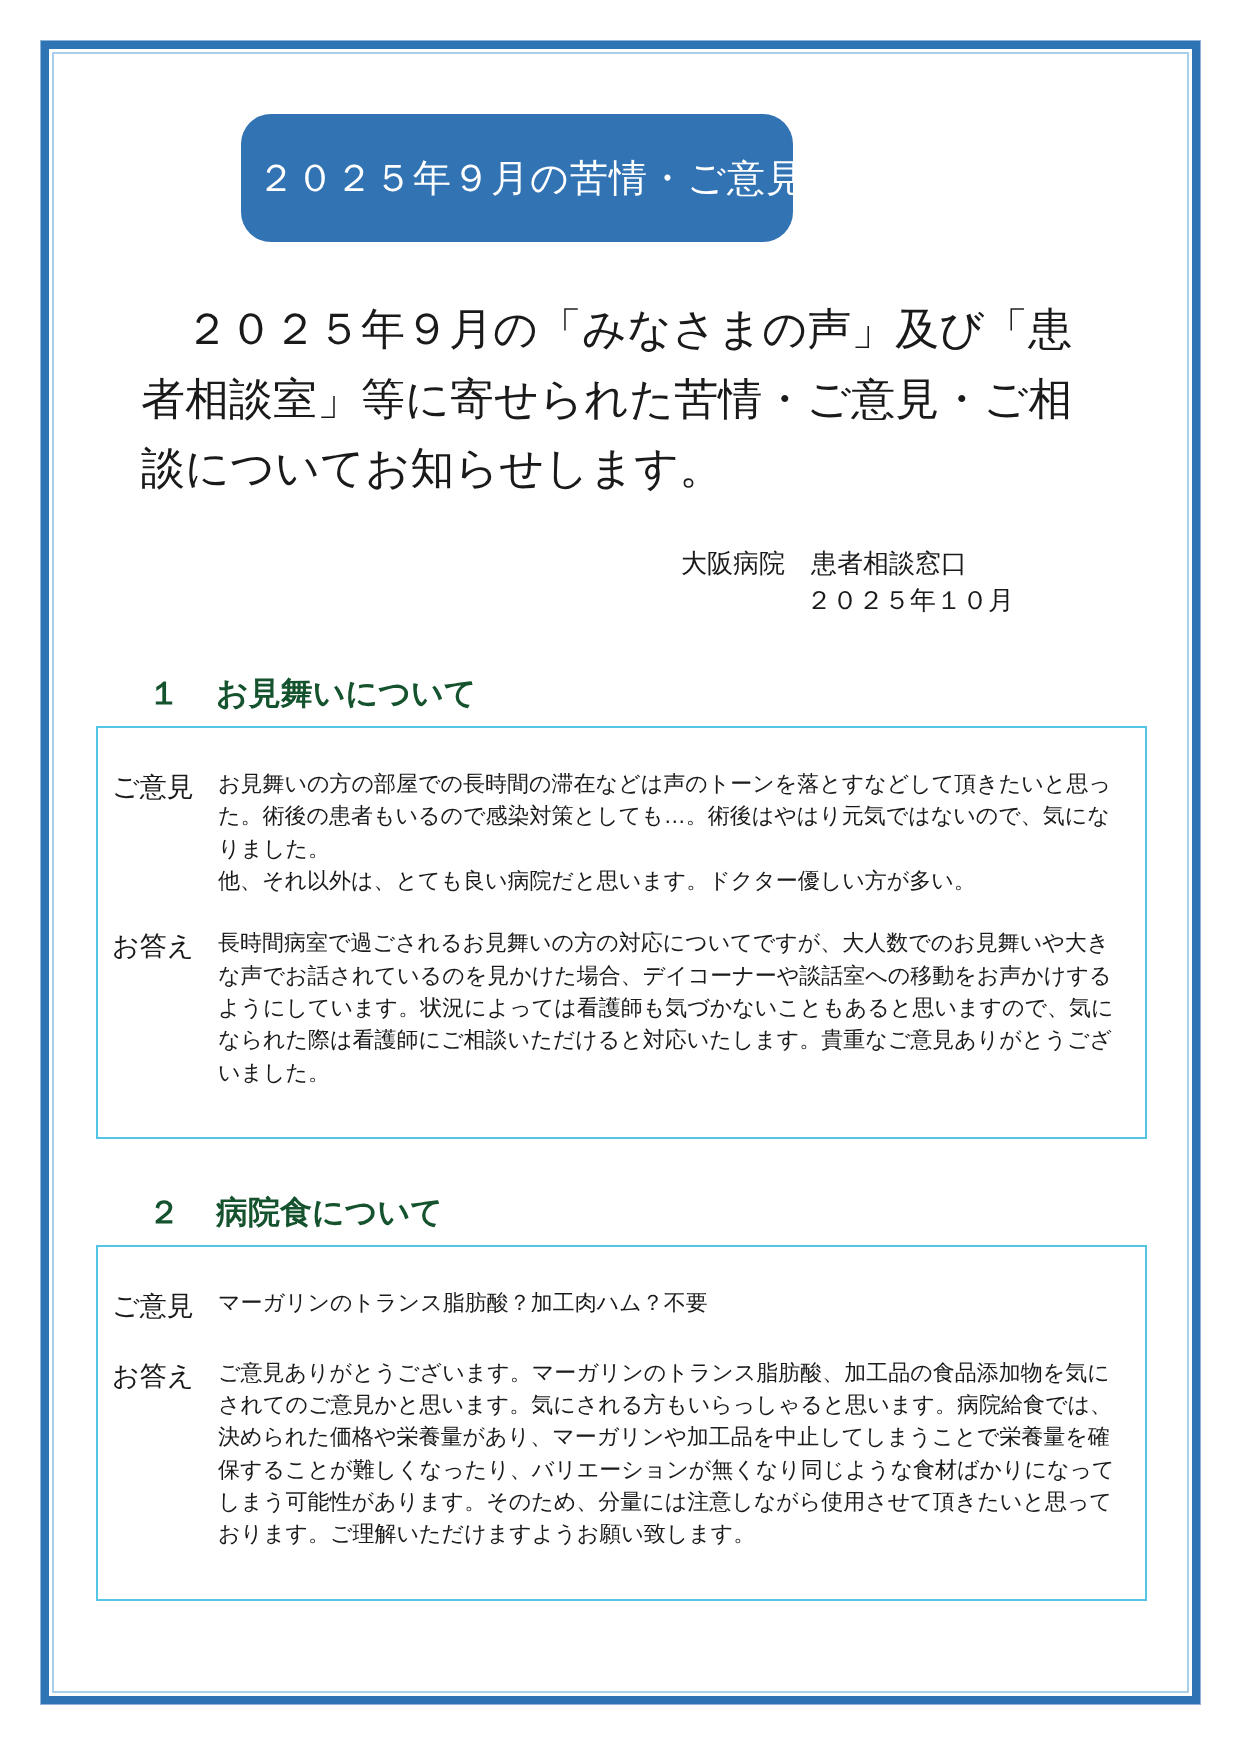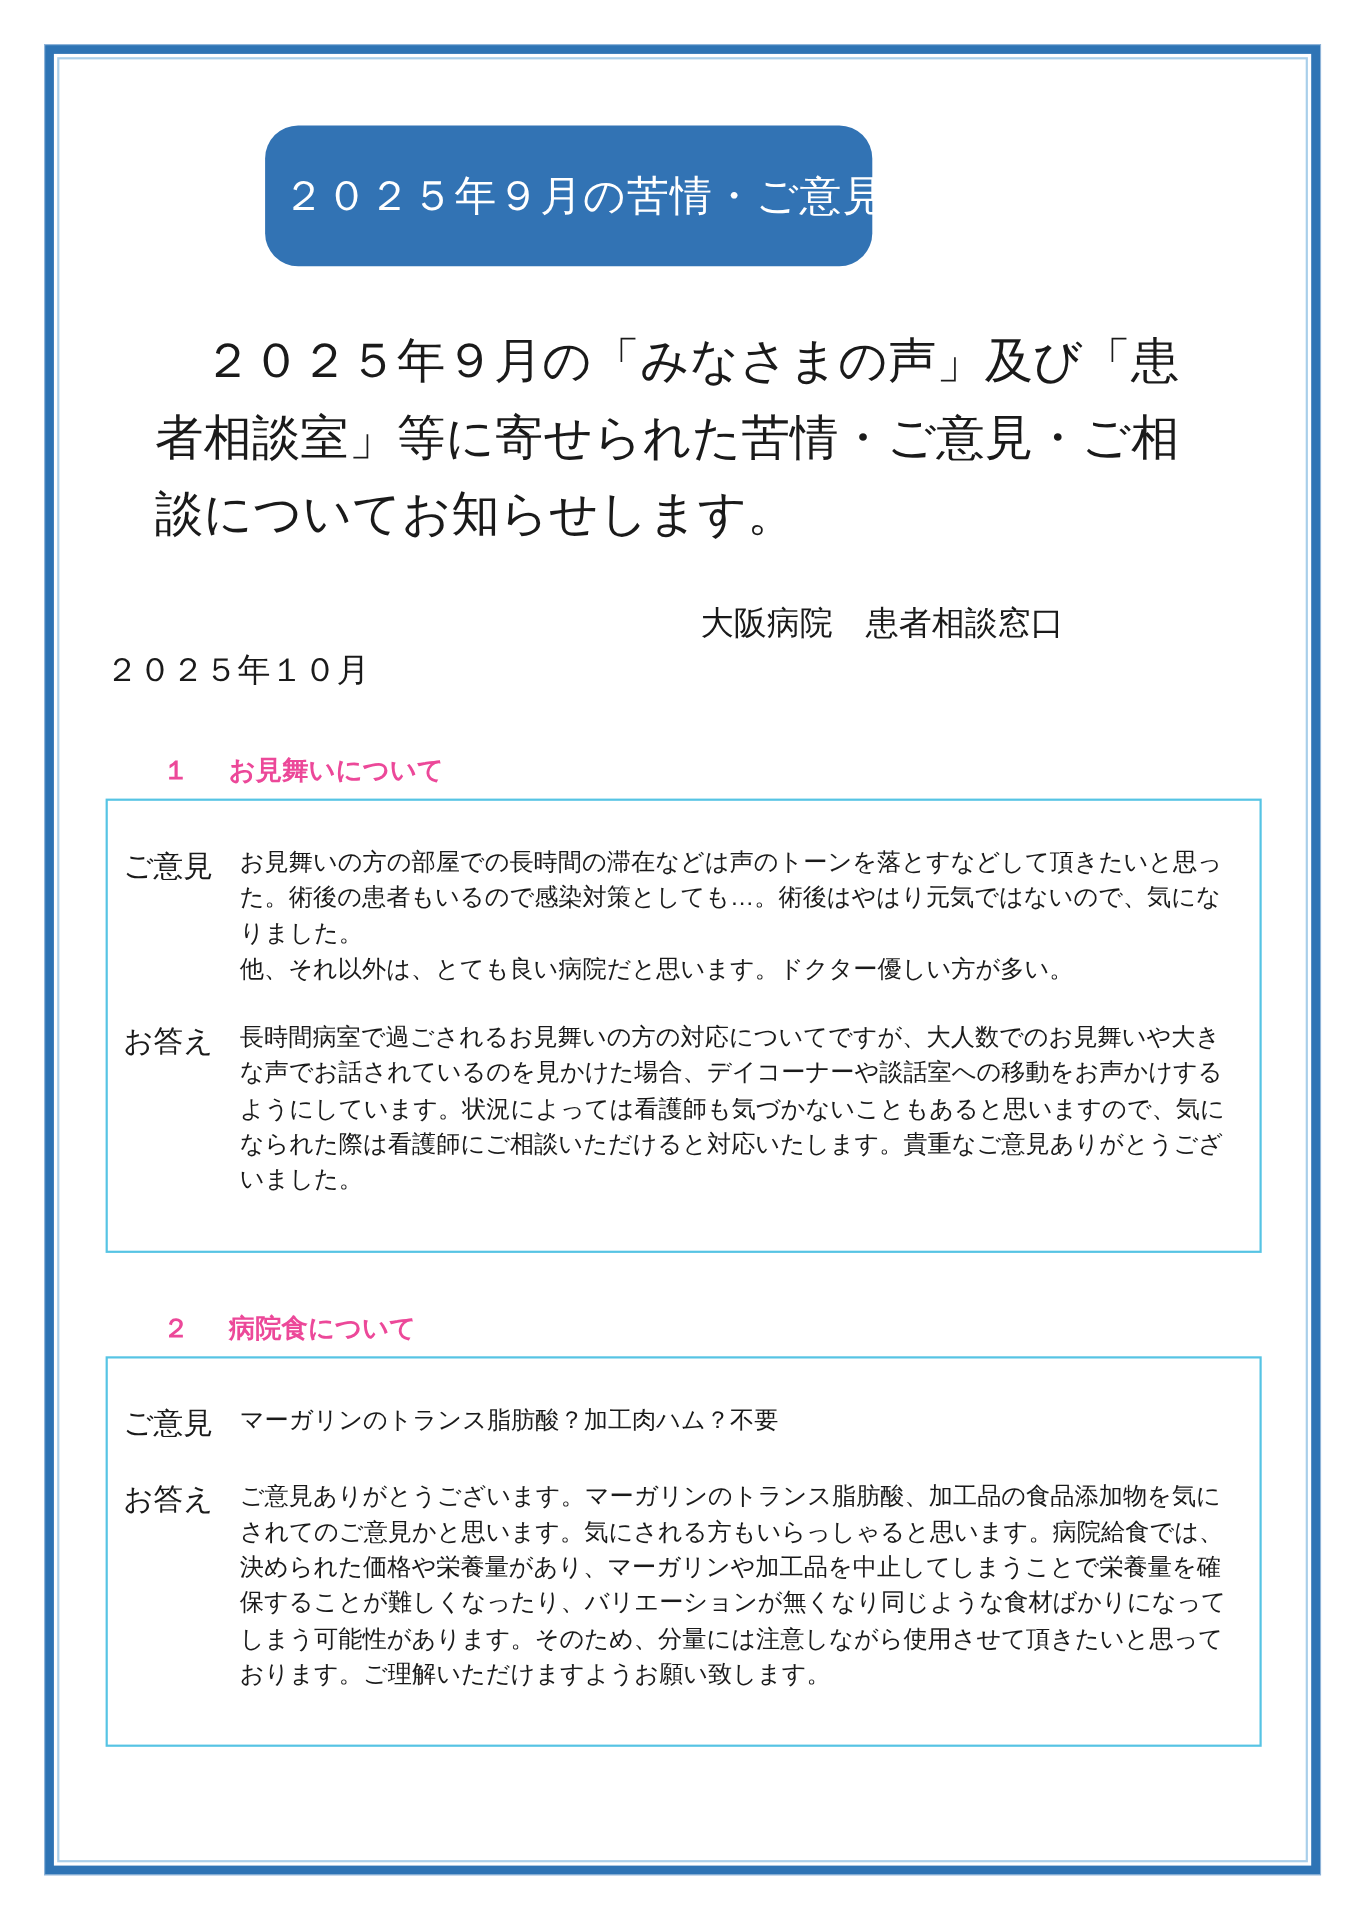--- a/index.html
+++ b/index.html
@@ -41,28 +41,28 @@
     white-space: nowrap;
   }
 
   .intro {
     margin: 52px 42px 0 45px;
     font-size: 44px;
     line-height: 1.58;
     white-space: pre-line;
   }
 
-  .signature { margin-top: 42px; font-size: 30px; line-height: 1.45; }
+  .signature { margin-top: 42px; font-size: 26px; line-height: 1.45; }
   .signature-org  { text-align: right; padding-right: 180px; }
-  .signature-date { padding-right: 133px; }
+  .signature-date { text-align: right; padding-right: 133px; }
 
   .section-heading {
     margin: 52px 0 10px 52px;
-    font-size: 24px;
-    color: #ec4899;
+    font-size: 32px;
+    color: #14532d;
   }
   .section-number { margin-right: 36px; }
 
   .qa-box {
     margin: 0 0 0 0;
     border: 2px solid #56C4E4;
     background: #ffffff;
     padding: 40px 24px 48px 14px;
     display: flex; flex-direction: column; row-gap: 30px;
   }

